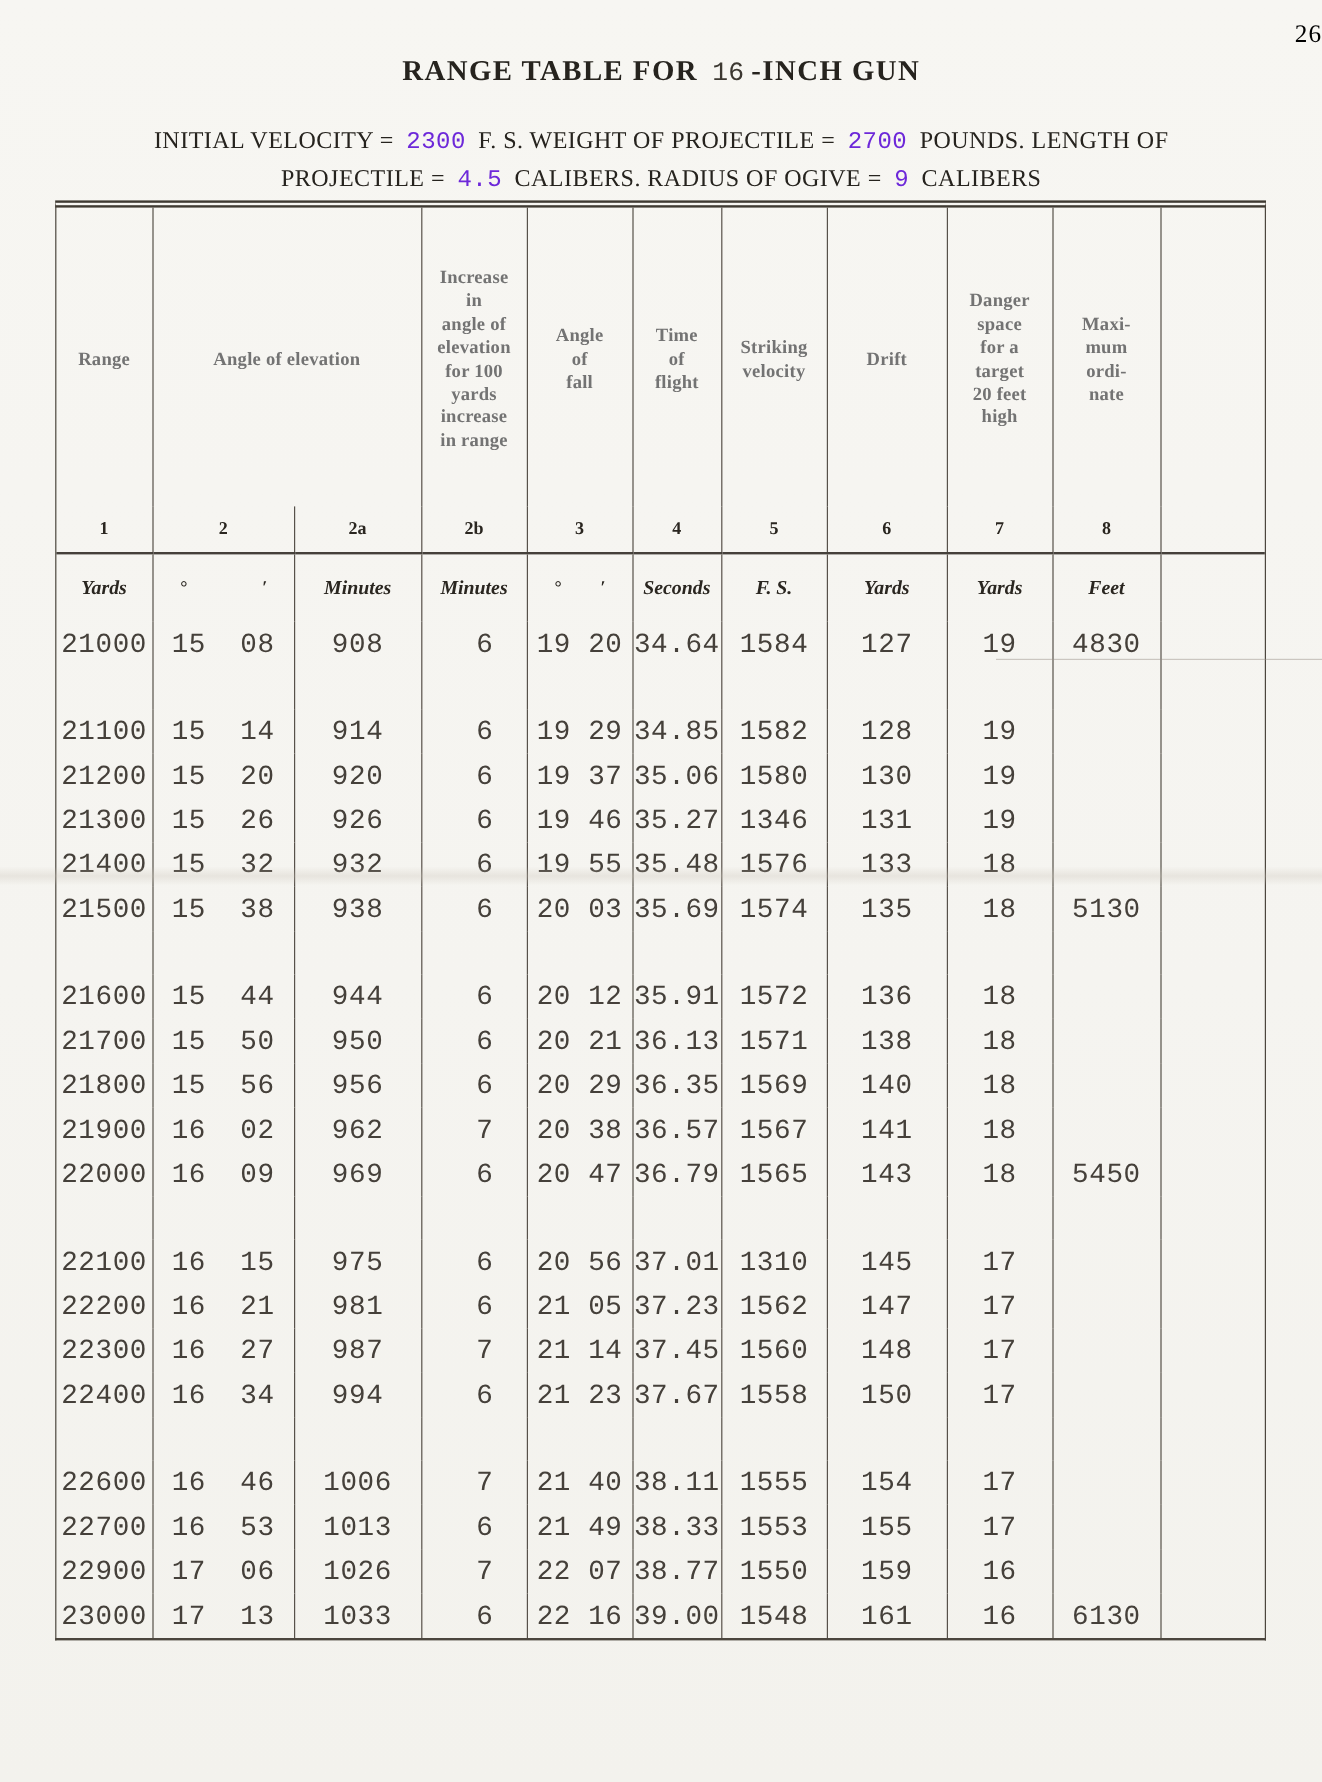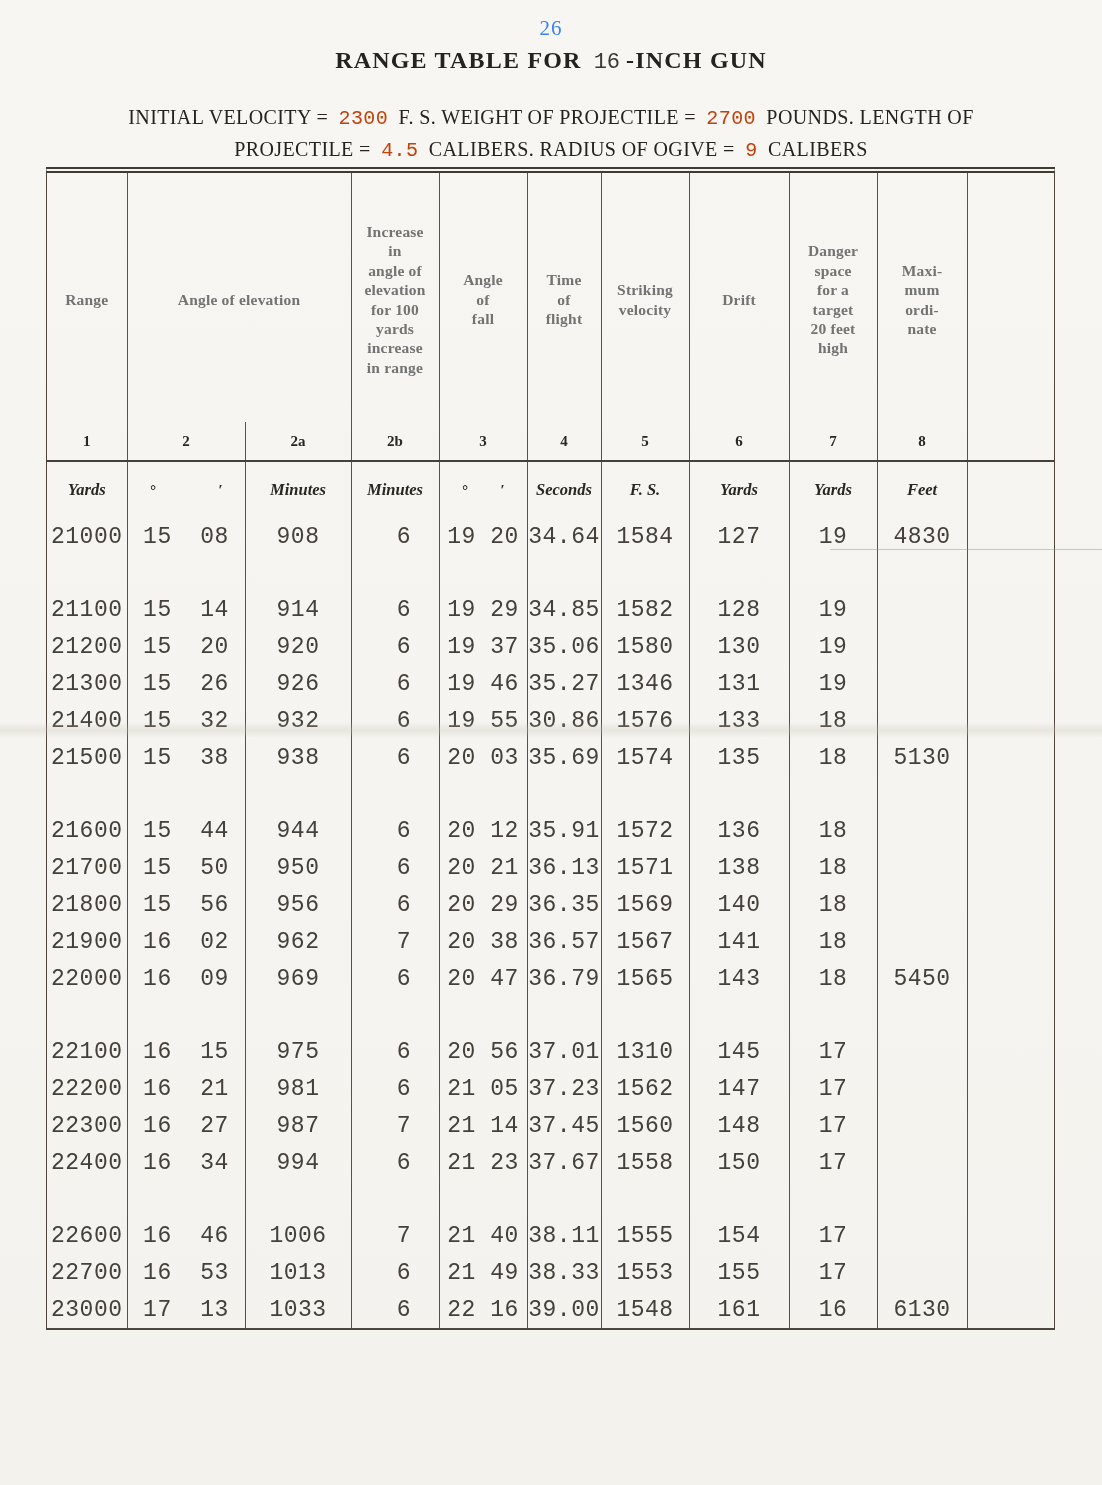--- a/index.html
+++ b/index.html
@@ -2,38 +2,38 @@
 <html><head>
 <meta charset="utf-8">
 <style>
   html,body{margin:0;padding:0;}
   body{
     width:1102px;height:1485px;position:relative;overflow:hidden;
     background:linear-gradient(180deg,#f7f6f2 0%,#f5f4f0 55%,#f3f2ed 100%);
     font-family:"Liberation Serif",serif;color:#2a2722;
   }
   .page-number{
-    position:absolute;top:16px;left:0;right:0;text-align:center;
-    font:400 21px "Liberation Serif",serif;letter-spacing:1px;color:#3b82f6;
+    position:absolute;top:16px;left:0;right:0;text-align:right;
+    font:400 21px "Liberation Serif",serif;letter-spacing:1px;color:#000000;
   }
   .doc-title{
     position:absolute;top:47px;left:0;right:0;text-align:center;
     font:700 24px "Liberation Serif",serif;letter-spacing:1.2px;color:#26231e;
   }
   .doc-title .typed-cal{
     font-family:"Liberation Mono",monospace;font-weight:400;font-size:22px;
     color:#3c3831;margin:0 6px 0 12px;letter-spacing:0;
   }
   .conditions{
     position:absolute;top:102px;left:0;right:0;text-align:center;
     font:400 20px "Liberation Serif",serif;color:#26231e;
     letter-spacing:0.4px;line-height:31px;
   }
   .conditions .typed{
-    font-family:"Liberation Mono",monospace;font-size:20px;color:#c2410c;margin:0 5px;
+    font-family:"Liberation Mono",monospace;font-size:20px;color:#6d28d9;margin:0 5px;
   }
   .table-wrap{
     position:absolute;left:46px;top:167px;width:1007px;
     border:1.6px solid #4c463e;
     border-top:6px double #3f3a32;
     border-bottom:2.4px solid #4c463e;
     background:transparent;
   }
   table{border-collapse:collapse;table-layout:fixed;width:100%;}
   th,td{padding:0;border-left:1.4px solid #57514a;}
@@ -231,21 +231,21 @@
           <td class="c-danger-space">19</td>
           <td class="c-maximum-ordinate"></td>
           <td class="c-blank"></td>
         </tr>
         <tr>
           <td class="c-range">21400</td>
           <td class="c-angle-of-elevation">15  32</td>
           <td class="c-aoe-minutes">932</td>
           <td class="c-increase">6</td>
           <td class="c-angle-of-fall">19 55</td>
-          <td class="c-time-of-flight">30.86</td>
+          <td class="c-time-of-flight">35.48</td>
           <td class="c-striking-velocity">1576</td>
           <td class="c-drift">133</td>
           <td class="c-danger-space">18</td>
           <td class="c-maximum-ordinate"></td>
           <td class="c-blank"></td>
         </tr>
         <tr>
           <td class="c-range">21500</td>
           <td class="c-angle-of-elevation">15  38</td>
           <td class="c-aoe-minutes">938</td>
@@ -434,20 +434,33 @@
           <td class="c-increase">6</td>
           <td class="c-angle-of-fall">21 49</td>
           <td class="c-time-of-flight">38.33</td>
           <td class="c-striking-velocity">1553</td>
           <td class="c-drift">155</td>
           <td class="c-danger-space">17</td>
           <td class="c-maximum-ordinate"></td>
           <td class="c-blank"></td>
         </tr>
         <tr>
+          <td class="c-range">22900</td>
+          <td class="c-angle-of-elevation">17  06</td>
+          <td class="c-aoe-minutes">1026</td>
+          <td class="c-increase">7</td>
+          <td class="c-angle-of-fall">22 07</td>
+          <td class="c-time-of-flight">38.77</td>
+          <td class="c-striking-velocity">1550</td>
+          <td class="c-drift">159</td>
+          <td class="c-danger-space">16</td>
+          <td class="c-maximum-ordinate"></td>
+          <td class="c-blank"></td>
+        </tr>
+        <tr>
           <td class="c-range">23000</td>
           <td class="c-angle-of-elevation">17  13</td>
           <td class="c-aoe-minutes">1033</td>
           <td class="c-increase">6</td>
           <td class="c-angle-of-fall">22 16</td>
           <td class="c-time-of-flight">39.00</td>
           <td class="c-striking-velocity">1548</td>
           <td class="c-drift">161</td>
           <td class="c-danger-space">16</td>
           <td class="c-maximum-ordinate">6130</td>

